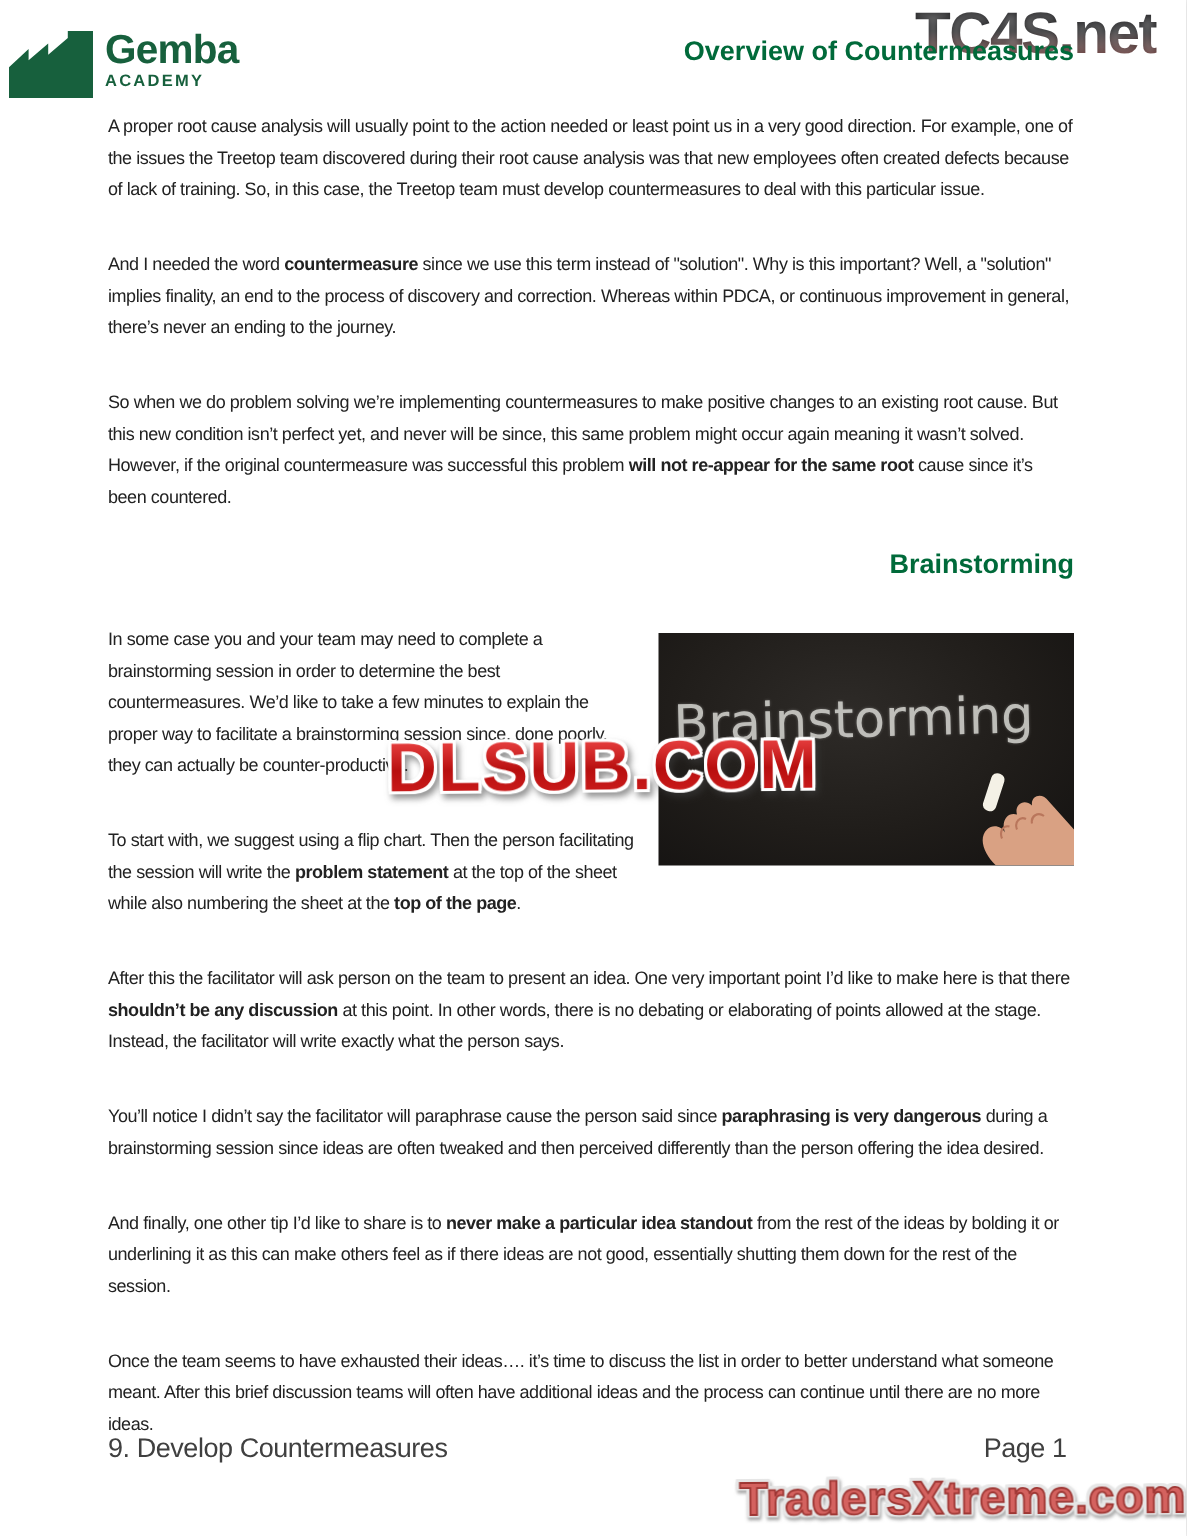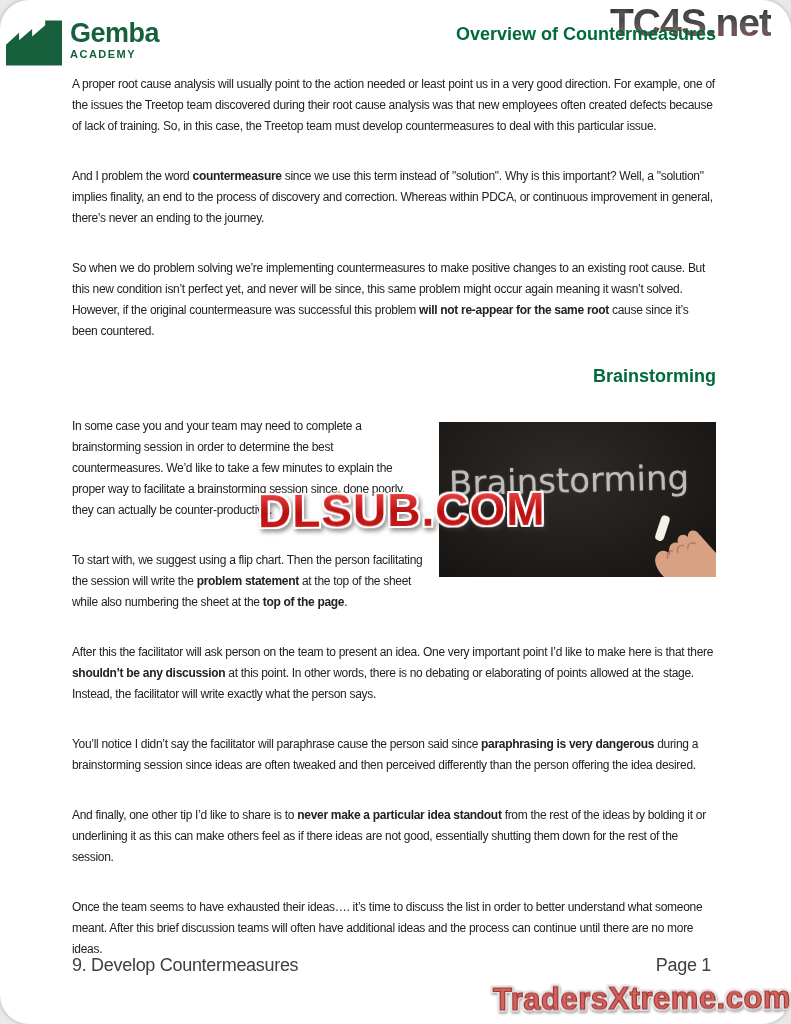--- a/index.html
+++ b/index.html
@@ -11,21 +11,20 @@
   *{margin:0;padding:0;box-sizing:border-box;}
   html,body{background:#e9e9e9;}
   body{font-family:"Liberation Sans",sans-serif;}
   .page{
     position:relative;
     width:791px;height:1024px;
     margin:0 auto;
     background:#ffffff;
     overflow:hidden;
     box-shadow:0 0 4px rgba(0,0,0,.25);
-    border-radius:29px;
   }
   .content{
     position:absolute;
     left:72px;right:75px;top:0;bottom:0;
   }
   
   .logo{display:flex;align-items:flex-start;margin:20px 0 0 6px;}
   .logo svg{display:block;margin-right:8px;}
   .logo-text{line-height:1;}
   .logo-gemba{font-size:27px;font-weight:bold;color:var(--logo-green,#17603d);letter-spacing:-0.5px;}
@@ -120,21 +119,21 @@
 
   <div class="wm-top">TC4S.net</div>
   <div class="wm-mid">DLSUB.COM</div>
   <div class="wm-bottom">TradersXtreme.com</div>
 
   <div class="content">
 
 
     <h2 class="green">Overview of Countermeasures</h2>
     <p class="body"><span>A proper root cause analysis will usually point to the action needed or least point us in a very good direction. For example, one of the issues the Treetop team discovered during their root cause analysis was that new employees often created defects because of lack of training.  So, in this case, the Treetop team must develop countermeasures to deal with this particular issue.</span></p>
-    <p class="body"><span>And I problem the word </span><span class="b">countermeasure</span><span> since we use this term instead of "solution". Why is this important? Well, a "solution" implies finality, an end to the process of discovery and correction. Whereas within PDCA, or continuous improvement in general, there’s never an ending to the journey.</span></p>
+    <p class="body"><span>And I needed the word </span><span class="b">countermeasure</span><span> since we use this term instead of "solution". Why is this important? Well, a "solution" implies finality, an end to the process of discovery and correction. Whereas within PDCA, or continuous improvement in general, there’s never an ending to the journey.</span></p>
     <p class="body"><span>So when we do problem solving we’re implementing countermeasures to make positive changes to an existing root cause. But this new condition isn’t perfect yet, and never will be since, this same problem might occur again meaning it wasn’t solved.  However, if the original countermeasure was successful this problem </span><span class="b">will not re-appear for the same root</span><span> cause since it’s been countered.</span></p>
 
     <h2 class="green">Brainstorming</h2>
 
     <div class="brain-flow">
 
       <div class="figure">
         <div class="chalk-word">Brainstorming</div>
         <svg class="hand" width="110" height="70" viewBox="0 0 110 70">
           <rect x="52" y="8" width="9" height="26" rx="4" fill="#f4f1e6" transform="rotate(18 56 21)"></rect>

